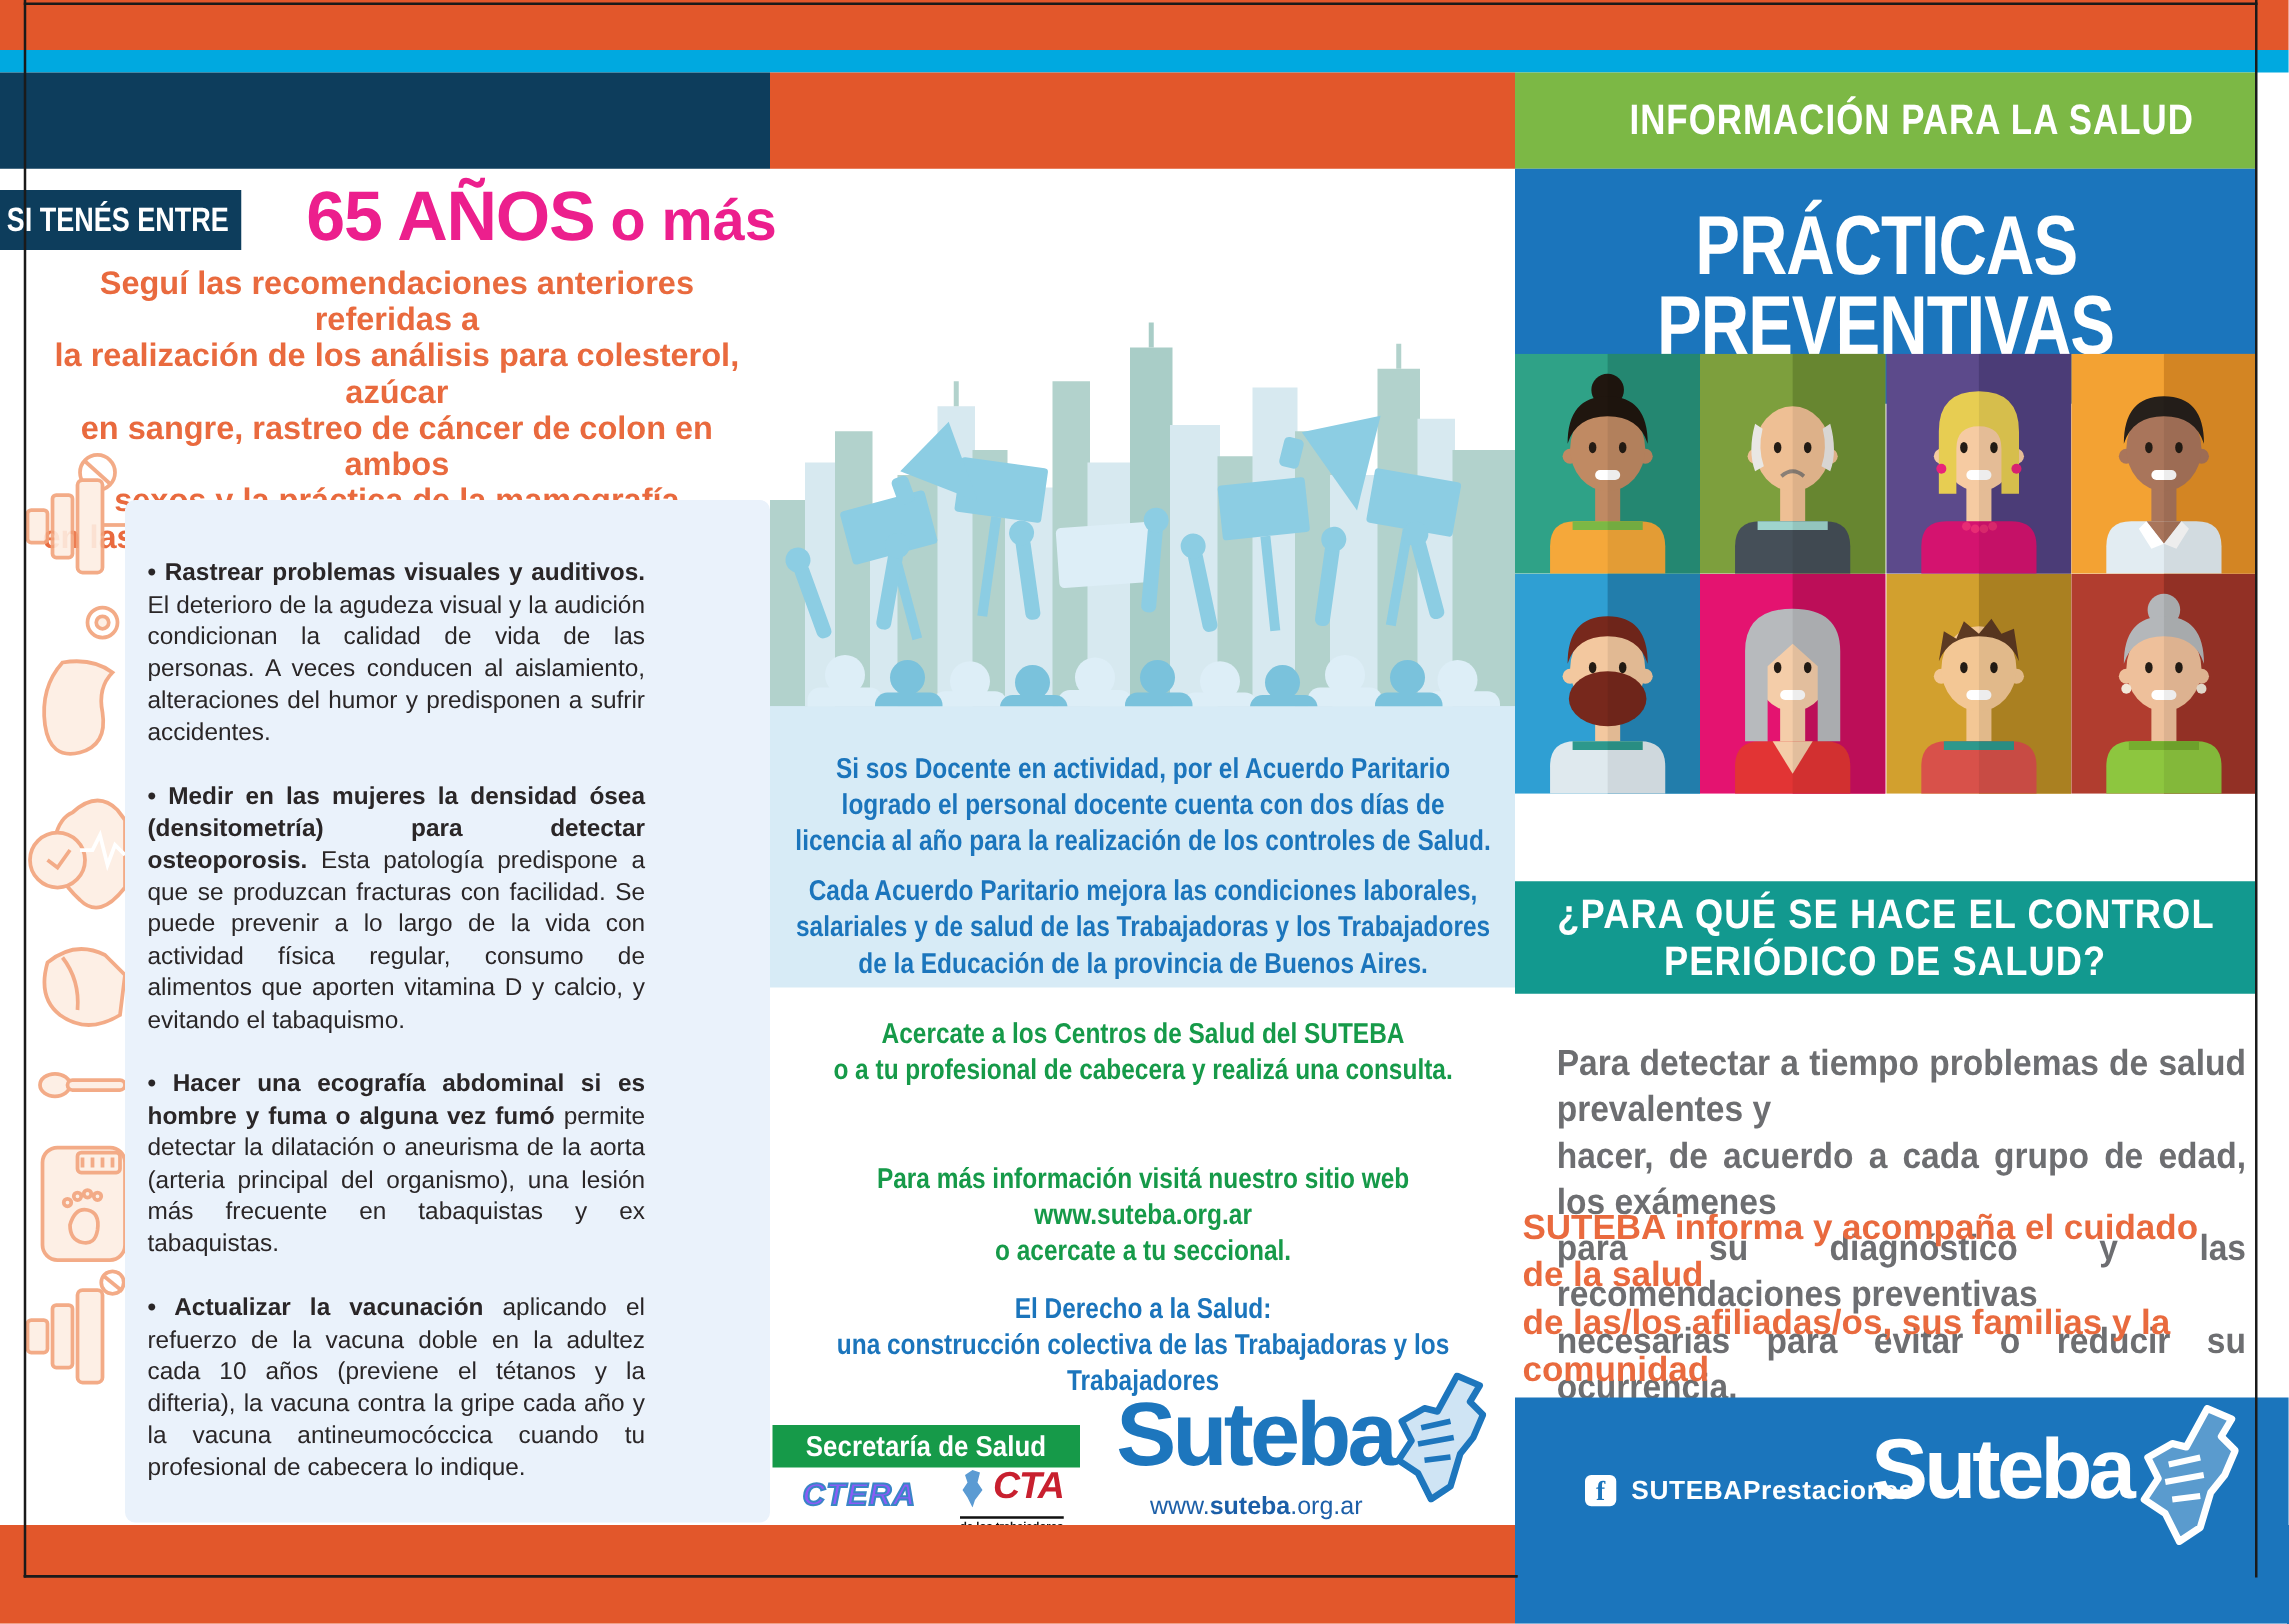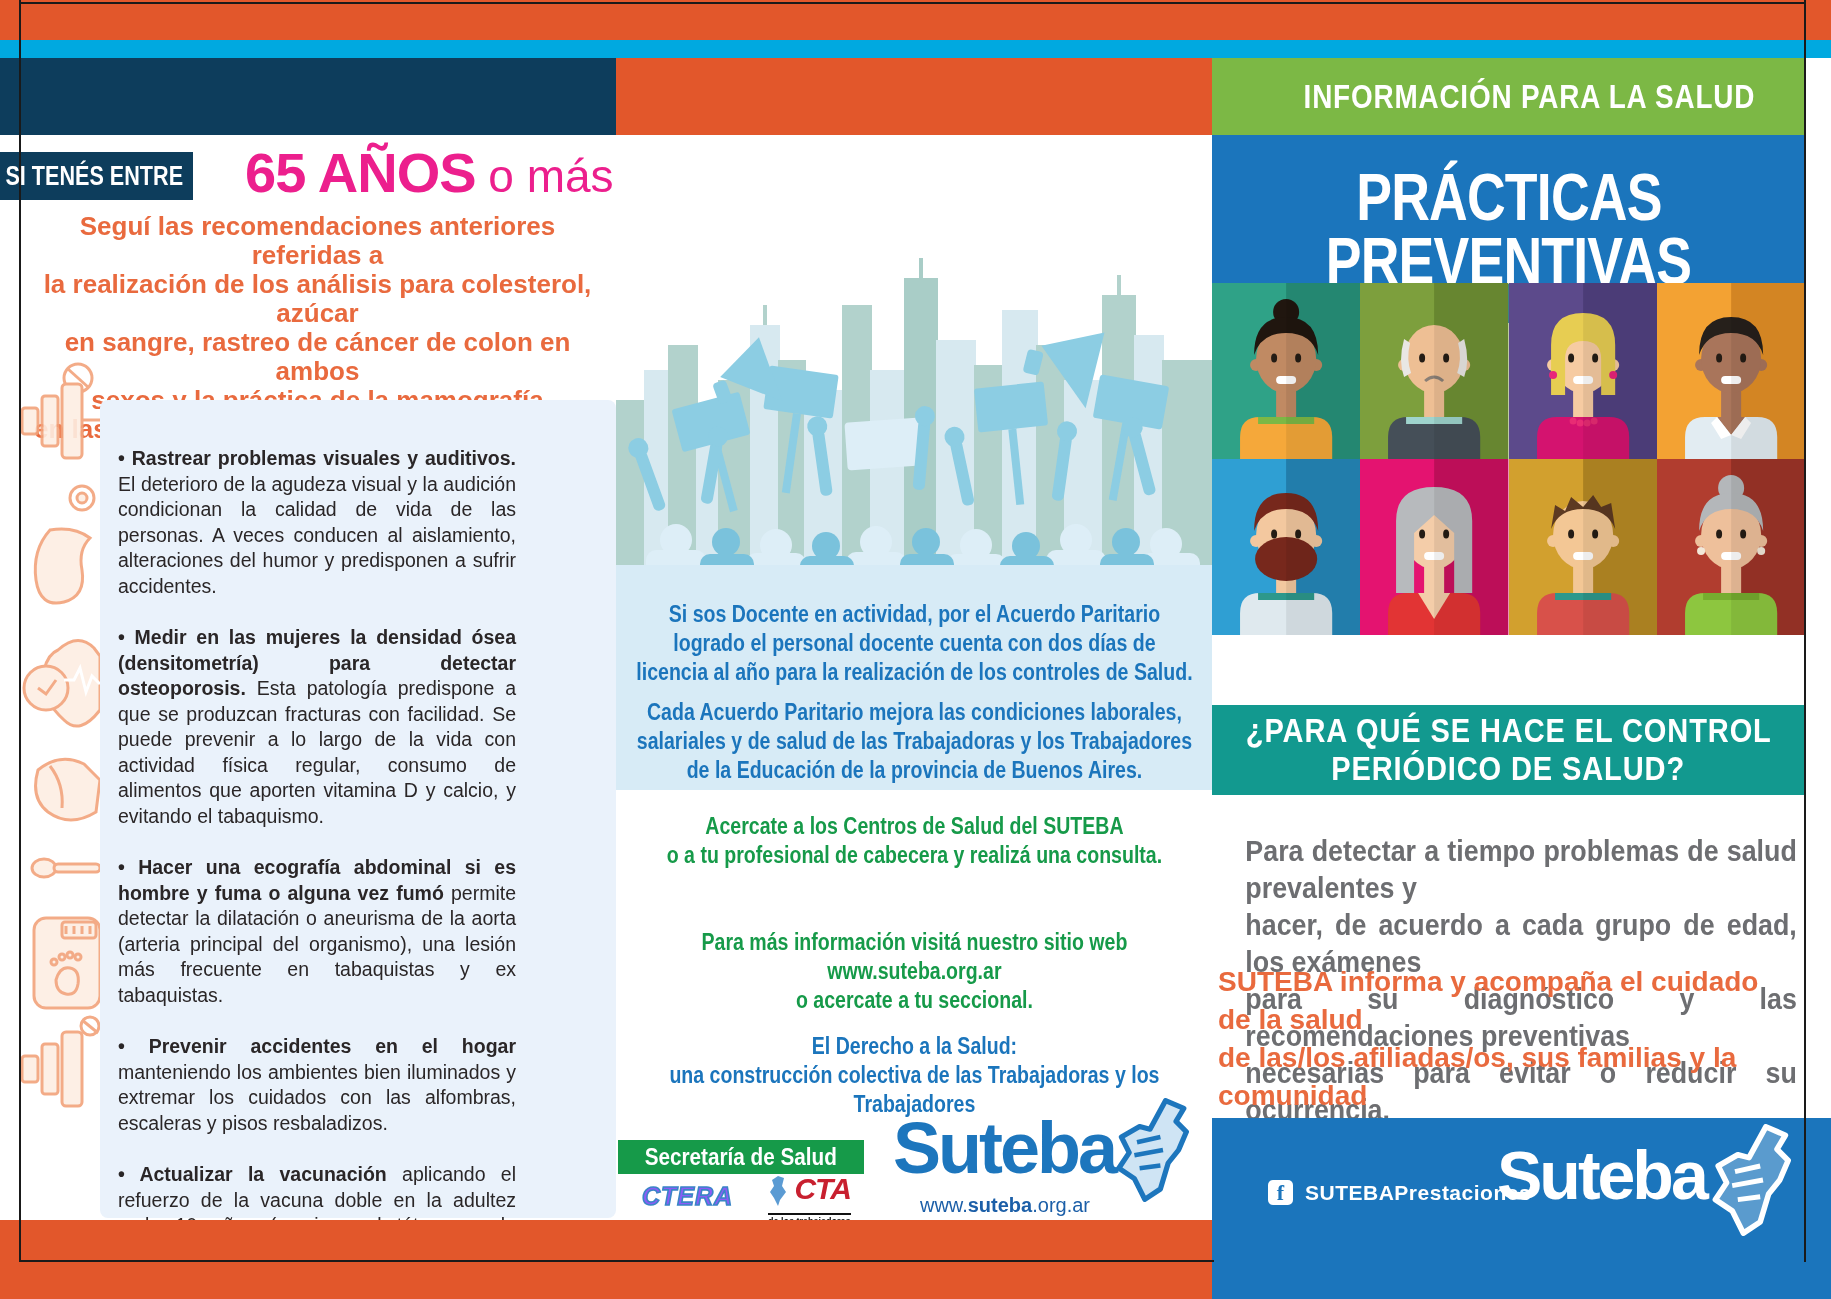--- a/index.html
+++ b/index.html
@@ -17,21 +17,21 @@
       transform:scaleX(.82);white-space:nowrap;}
   
   .frame-line{background:#1a1a1a;z-index:60;pointer-events:none;}
   
   .badge-box{left:0;top:152px;width:193px;height:48px;background:#0d3d5c;
       display:flex;align-items:center;justify-content:flex-end;padding-right:10px;box-sizing:border-box;}
   .badge-box .t{color:#fff;font-weight:bold;font-size:27px;transform:scaleX(.8);
       transform-origin:right center;white-space:nowrap;}
   .age-title{left:205px;top:140px;width:420px;color:#ec1f8d;white-space:nowrap;}
   .age-title .big{font-size:56px;font-weight:900;letter-spacing:-1px;margin-left:40px;}
-  .age-title .small{font-size:46px;font-weight:normal;}
+  .age-title .small{font-size:46px;font-weight:bold;}
   .intro{left:30px;top:212px;width:575px;text-align:center;color:#e96a3e;
       font-size:26px;line-height:29px;font-weight:bold;}
   .bullets-box{left:100px;top:400px;width:516px;height:818px;background:#eaf2fb;
       border-radius:8px;box-sizing:border-box;padding:46px 100px 0 18px;}
   .bullets-box p{margin:0 0 26px 0;font-size:19.5px;line-height:25.5px;color:#2a2627;
       text-align:justify;}
   .bullets-box b{font-weight:bold;}
   .icon-strip{left:20px;top:350px;width:80px;height:800px;overflow:hidden;opacity:.9;}
   
   .mid-bluebox{left:616px;top:560px;width:596px;height:230px;background:#d7ebf6;}
@@ -141,21 +141,20 @@
         <circle cx="70" cy="676" r="9" fill="none"></circle>
         <line x1="62" y1="670" x2="78" y2="683"></line>
     </g>
   </svg>
 </div>
 
 <div class="abs bullets-box" id="bullets-box">
     <p><b>• Rastrear problemas visuales y auditivos.</b><span> El deterioro de la agudeza visual y la audición condicionan la calidad de vida de las personas. A veces conducen al aislamiento, alteraciones del humor y predisponen a sufrir accidentes.</span></p>
     <p><b>• Medir en las mujeres la densidad ósea (densitometría) para detectar osteoporosis.</b><span> Esta patología predispone a que se produzcan fracturas con facilidad. Se puede prevenir a lo largo de la vida con actividad física regular, consumo de alimentos que aporten vitamina D y calcio, y evitando el tabaquismo.</span></p>
     <p><b>• Hacer una ecografía abdominal si es hombre y fuma o alguna vez fumó</b><span> permite detectar la dilatación o aneurisma de la aorta (arteria principal del organismo), una lesión más frecuente en tabaquistas y ex tabaquistas.</span></p>
-    <p><b>• Prevenir accidentes en el hogar</b><span> manteniendo los ambientes bien iluminados y extremar los cuidados con las alfombras, escaleras y pisos resbaladizos.</span></p>
     <p><b>• Actualizar la vacunación</b><span> aplicando el refuerzo de la vacuna doble en la adultez cada 10 años (previene el tétanos y la difteria), la vacuna contra la gripe cada año y la vacuna antineumocóccica cuando tu profesional de cabecera lo indique.</span></p>
   </div>
 
 <div class="abs mid-bluebox"></div>
 <div class="abs crowd">
   <svg width="596" height="315" viewBox="0 0 596 315">
 
     <g>
       <rect x="0" y="150" width="30" height="165" fill="#b2d2cc"></rect>
       <rect x="28" y="120" width="26" height="195" fill="#d7e9f0"></rect>

